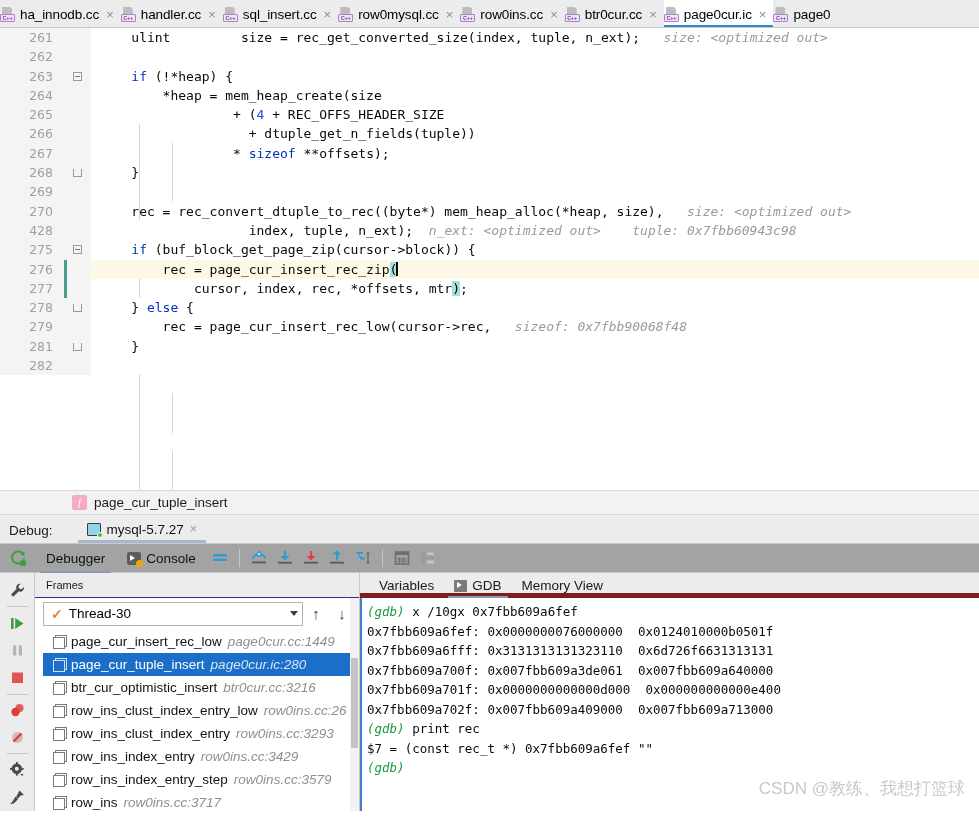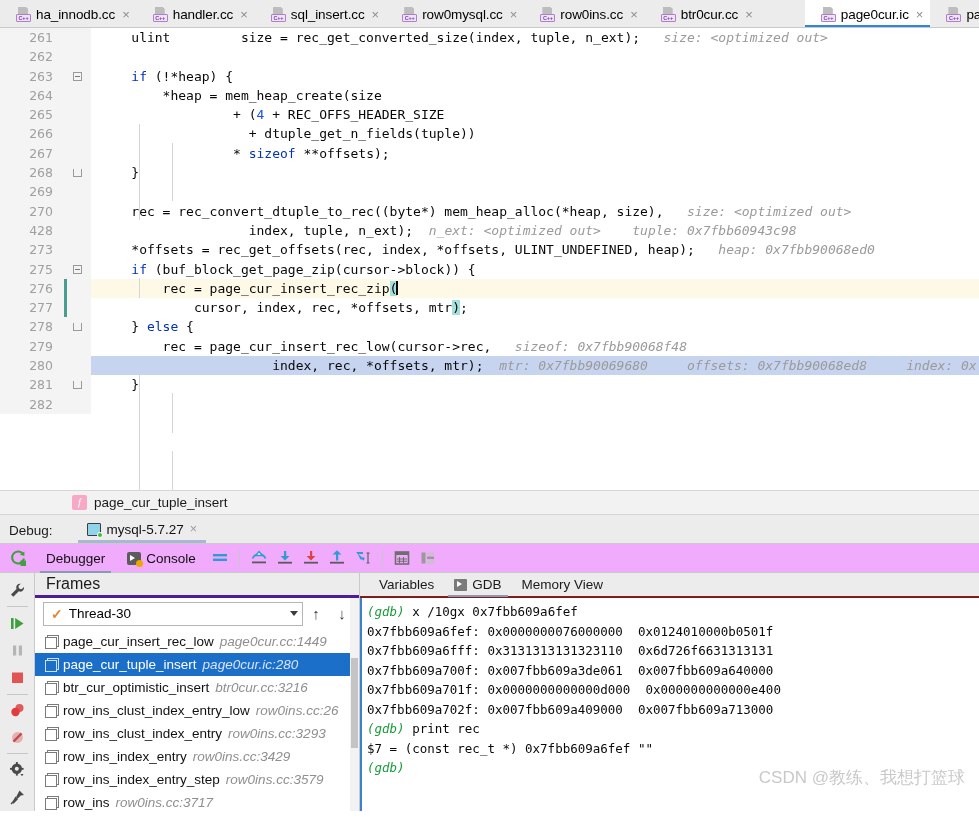--- a/index.html
+++ b/index.html
@@ -18,28 +18,28 @@
     display: flex; align-items: stretch;
     height: 28px;
     background: #ececec;
     border-bottom: 1px solid #c9c9c9;
     overflow: hidden;
     white-space: nowrap;
   }
   .tab {
     display: flex; align-items: center;
     gap: 5px;
-    padding: 0 7px 0 16px;
+    padding: 0 7px 0 0;
     height: 28px;
     font-size: 13.5px;
     color: #000;
     position: relative;
     flex: 0 0 auto;
   }
-  .tab.active { background: #ffffff; margin-left: 45px; }
+  .tab.active { background: #ffffff; }
   .tab.active::after {
     content: ""; position: absolute; left: 0; right: 0; bottom: 0;
     height: 3px; background: #2f87d6;
   }
   .tab .tlabel { font-size: 13.5px; letter-spacing: -0.1px; }
   .tab .tclose {
     color: #8c8c8c; font-size: 13px; margin-left: 2px; line-height: 1;
   }
   
   .fileicon { width: 15px; height: 15px; position: relative; flex: 0 0 15px; }
@@ -163,21 +163,21 @@
     content:""; position:absolute; left:0; right:0; bottom:0; height:3px; background:#a9b7d0;
   }
   .runicon { width:14px; height:13px; position:relative; flex:0 0 14px; }
   .runicon .scr { position:absolute; inset:0; border:1.5px solid #3d3d3d; background:#8fd4e8; border-radius:1px; }
   .runicon .dot { position:absolute; right:-2px; bottom:-2px; width:6px; height:6px; border-radius:50%; background:#3fbd3f; border:1px solid #ffffff; }
   .runtab .rname { font-size: 13.5px; color:#111; }
   .runtab .rclose { color:#9a9a9a; font-size:12.5px; }
 
   
   .dbgtoolbar {
-    height: 29px; background: #f0abfc;
+    height: 29px; background: #a3a3a3;
     display: flex; align-items: center;
     border-bottom: 1px solid #c9c9c9;
     padding-left: 0px;
   }
   .rerunslot { width: 35px; display:flex; align-items:center; justify-content:center; }
   .dbgtab {
     height: 29px; display:flex; align-items:center; gap:5px;
     padding: 0 11px; font-size: 13.5px; color:#111; position: relative;
   }
   .dbgtab.sel::after {
@@ -201,67 +201,67 @@
   .raildiv { width:21px;height:1px;background:#c6c6c6;margin:2px 0; }
 
   .framespanel {
     width: 325px; flex: 0 0 325px; background:#ffffff;
     border-right:1px solid #c9c9c9;
     display:flex; flex-direction:column;
     position: relative;
   }
   .paneltitle {
     height: 25px; background:#ececec; display:flex; align-items:center;
-    padding-left: 11px; font-size:16px; color:#1a1a1a;
-    border-bottom:3px solid #4c1d95;
+    padding-left: 11px; font-size:11px; color:#1a1a1a;
+    border-bottom:1px solid #4c1d95;
   }
   .threadrow { display:flex; align-items:center; gap:0; padding:4px 4px 4px 8px; background:#ffffff; }
   .threadsel {
     flex:1 1 auto; height:24px; border:1px solid #b5b5b5; background:#ffffff;
     display:flex; align-items:center; gap:6px; padding:0 4px 0 7px; position:relative;
     font-size:13.5px;
   }
   .tickmark { color:#e8833a; font-size:14px; font-weight:bold; line-height:1; }
   .caretdown { margin-left:auto; width:0;height:0;border-left:4px solid transparent;border-right:4px solid transparent;border-top:5px solid #3c3c3c; }
   .arrowbtn { width:26px;height:24px;display:flex;align-items:center;justify-content:center;color:#3c3c3c;font-size:15px; }
 
-  .frameslist { flex:1 1 auto; overflow:hidden; background:#ffffff; position:relative; }
+  .frameslist { flex:1 1 auto; overflow:hidden; background:#ffffff; position:relative;padding-left:8px; }
   .framerow {
     height: 23px; display:flex; align-items:center; gap:6px;
     padding-left: 10px; font-size:13.5px; white-space:nowrap; color:#111;
   }
   .framerow.sel { background:#1c6fc9; color:#ffffff; }
   .frameicon { width:12px;height:12px;flex:0 0 12px;position:relative; }
   .frameicon::before{content:"";position:absolute;left:2px;top:0;width:10px;height:10px;border:1.4px solid #7a7a7a;background:#fff;}
   .frameicon::after{content:"";position:absolute;left:0;top:2px;width:10px;height:10px;border:1.4px solid #7a7a7a;background:#fff;}
   .framerow.sel .frameicon::before, .framerow.sel .frameicon::after { border-color:#cfe0f2; background:#1c6fc9; }
   .framename { font-weight:normal; }
   .frameloc { font-style: italic; color:#8f8f8f; }
   .framerow.sel .frameloc { color:#d6e4f5; }
 
   .vscroll { position:absolute; right:0; top:25px; bottom:0; width:9px; background:#f2f2f2; }
   .vscroll .thumb { position:absolute; left:1px; width:7px; background:#c4c4c4; border-radius:0; }
 
   .varspanel { flex:1 1 auto; background:#ffffff; display:flex; flex-direction:column; min-width:0; }
-  .varstabs { height:25px; background:#ececec; display:flex; align-items:center; padding-left:9px; border-bottom:2px solid #7f1d1d; }
+  .varstabs { height:25px; background:#ececec; display:flex; align-items:flex-start; padding-left:9px; border-bottom:5px solid #7f1d1d; }
   .vtab { display:flex;align-items:center;gap:5px;height:25px;padding:0 10px;font-size:13.5px;color:#1a1a1a;position:relative; }
   .vtab.sel::after{content:"";position:absolute;left:4px;right:4px;bottom:0;height:2px;background:#8a9ab5;}
   .gdbicon{width:13px;height:12px;background:#7a7a7a;border-radius:1px;position:relative;}
   .gdbicon::before{content:"";position:absolute;left:3px;top:2.5px;width:0;height:0;border-left:5px solid #fff;border-top:3.5px solid transparent;border-bottom:3.5px solid transparent;}
 
   .gdbout {
     flex:1 1 auto; padding: 4px 0 0 5px;
     font-family:"DejaVu Sans Mono", monospace; font-size:12.5px;
     color:#0a0a0a; white-space:pre; overflow:hidden; line-height:19.5px;
     border-left:2px solid #3f7fd0;
   }
   .gprompt { color:#1a9b3a; font-style:italic; }
 
   .watermark {
-    position:absolute; right:14px; bottom:28px;
+    position:absolute; right:14px; bottom:17px;
     color:#c9c9c9; font-size:17px; font-family:"Liberation Sans", sans-serif;
     pointer-events:none; white-space:nowrap;margin-left:26px;
   }
 </style>
 </head>
 <body>
 
 <div id="app">
 
   <div class="tabbar" id="tabbar">
@@ -335,27 +335,25 @@
       <div class="coderow"><div class="gutter">262</div><div class="foldcol"></div><div class="codetext"></div></div>
       <div class="coderow"><div class="gutter">263</div><div class="foldcol"><span class="fold open"></span></div><div class="codetext"><span class="plain">    </span><span class="kw">if</span><span class="plain"> (!*heap) {</span></div></div>
       <div class="coderow"><div class="gutter">264</div><div class="foldcol"></div><div class="codetext"><span class="plain">        *heap = mem_heap_create(size</span></div></div>
       <div class="coderow"><div class="gutter">265</div><div class="foldcol"></div><div class="codetext"><span class="plain">                 + (</span><span class="num">4</span><span class="plain"> + REC_OFFS_HEADER_SIZE</span></div></div>
       <div class="coderow"><div class="gutter">266</div><div class="foldcol"></div><div class="codetext"><span class="plain">                   + dtuple_get_n_fields(tuple))</span></div></div>
       <div class="coderow"><div class="gutter">267</div><div class="foldcol"></div><div class="codetext"><span class="plain">                 * </span><span class="kw">sizeof</span><span class="plain"> **offsets);</span></div></div>
       <div class="coderow"><div class="gutter">268</div><div class="foldcol"><span class="fold endbrace"></span></div><div class="codetext"><span class="plain">    }</span></div></div>
       <div class="coderow"><div class="gutter">269</div><div class="foldcol"></div><div class="codetext"></div></div>
       <div class="coderow"><div class="gutter">270</div><div class="foldcol"></div><div class="codetext"><span class="plain">    rec = rec_convert_dtuple_to_rec((byte*) mem_heap_alloc(*heap, size),</span><span class="hintv">   size: &lt;optimized out&gt;</span></div></div>
       <div class="coderow"><div class="gutter">428</div><div class="foldcol"></div><div class="codetext"><span class="plain">                   index, tuple, n_ext);</span><span class="hintv">  n_ext: &lt;optimized out&gt;    tuple: 0x7fbb60943c98</span></div></div>
-      <div class="coderow"><div class="gutter">273</div><div class="foldcol"></div><div class="codetext"><span class="plain">    *offsets = rec_get_offsets(rec, index, *offsets, ULINT_UNDEFINED, heap);</span><span class="hintv">   heap: 0x7fbb90068ed0</span></div></div>
       <div class="coderow"><div class="gutter">275</div><div class="foldcol"><span class="fold open"></span></div><div class="codetext"><span class="plain">    </span><span class="kw">if</span><span class="plain"> (buf_block_get_page_zip(cursor-&gt;block)) {</span></div></div>
       <div class="coderow hl-exec"><div class="gutter">276</div><div class="foldcol"><span class="changebar"></span></div><div class="codetext"><span class="plain">        rec = page_cur_insert_rec_zip</span><span class="selx">(</span><span class="caret"></span></div></div>
       <div class="coderow"><div class="gutter">277</div><div class="foldcol"><span class="changebar"></span></div><div class="codetext"><span class="plain">            cursor, index, rec, *offsets, mtr</span><span class="selx">)</span><span class="plain">;</span></div></div>
       <div class="coderow"><div class="gutter">278</div><div class="foldcol"><span class="fold endbrace"></span></div><div class="codetext"><span class="plain">    } </span><span class="kw">else</span><span class="plain"> {</span></div></div>
       <div class="coderow"><div class="gutter">279</div><div class="foldcol"></div><div class="codetext"><span class="plain">        rec = page_cur_insert_rec_low(cursor-&gt;rec,</span><span class="hintv">   sizeof: 0x7fbb90068f48</span></div></div>
-      <div class="coderow hl-current"><div class="gutter">280</div><div class="foldcol"></div><div class="codetext"><span class="plain">                      index, rec, *offsets, mtr);</span><span class="hintv">  mtr: 0x7fbb90069680     offsets: 0x7fbb90068ed8     index: 0x</span></div></div>
       <div class="coderow"><div class="gutter">281</div><div class="foldcol"><span class="fold endbrace"></span></div><div class="codetext"><span class="plain">    }</span></div></div>
       <div class="coderow"><div class="gutter">282</div><div class="foldcol"></div><div class="codetext"></div></div>
       <div class="indentline" style="left: 139px; top: 96px; height: 96px;"></div>
       <div class="indentline" style="left: 172px; top: 115px; height: 58px;"></div>
       <div class="indentline" style="left: 139px; top: 250px; height: 20px;"></div>
       <div class="indentline" style="left: 139px; top: 346px; height: 116px;"></div>
       <div class="indentline" style="left: 172px; top: 365px; height: 40px;"></div>
       <div class="indentline" style="left: 172px; top: 423px; height: 39px;"></div>
     </div>
 

